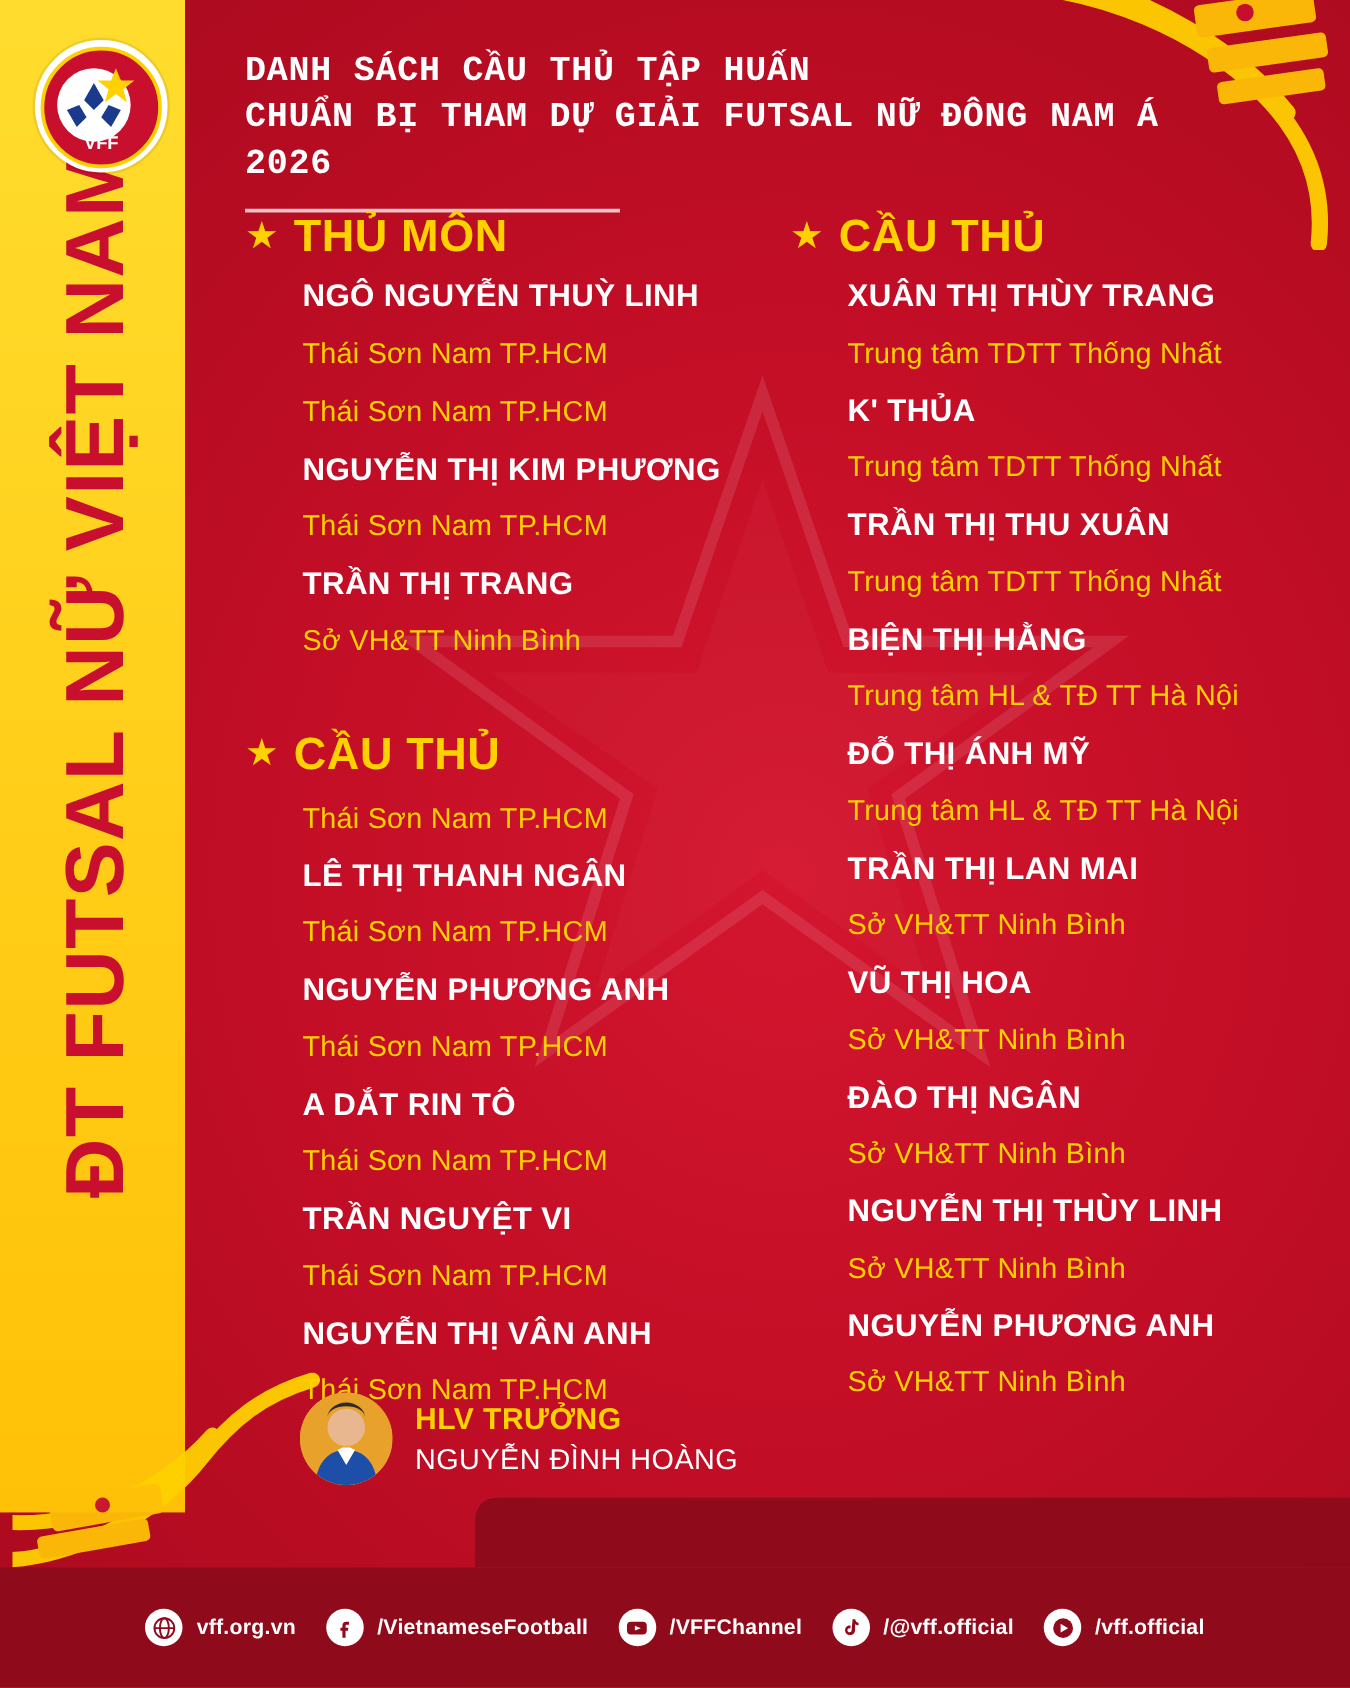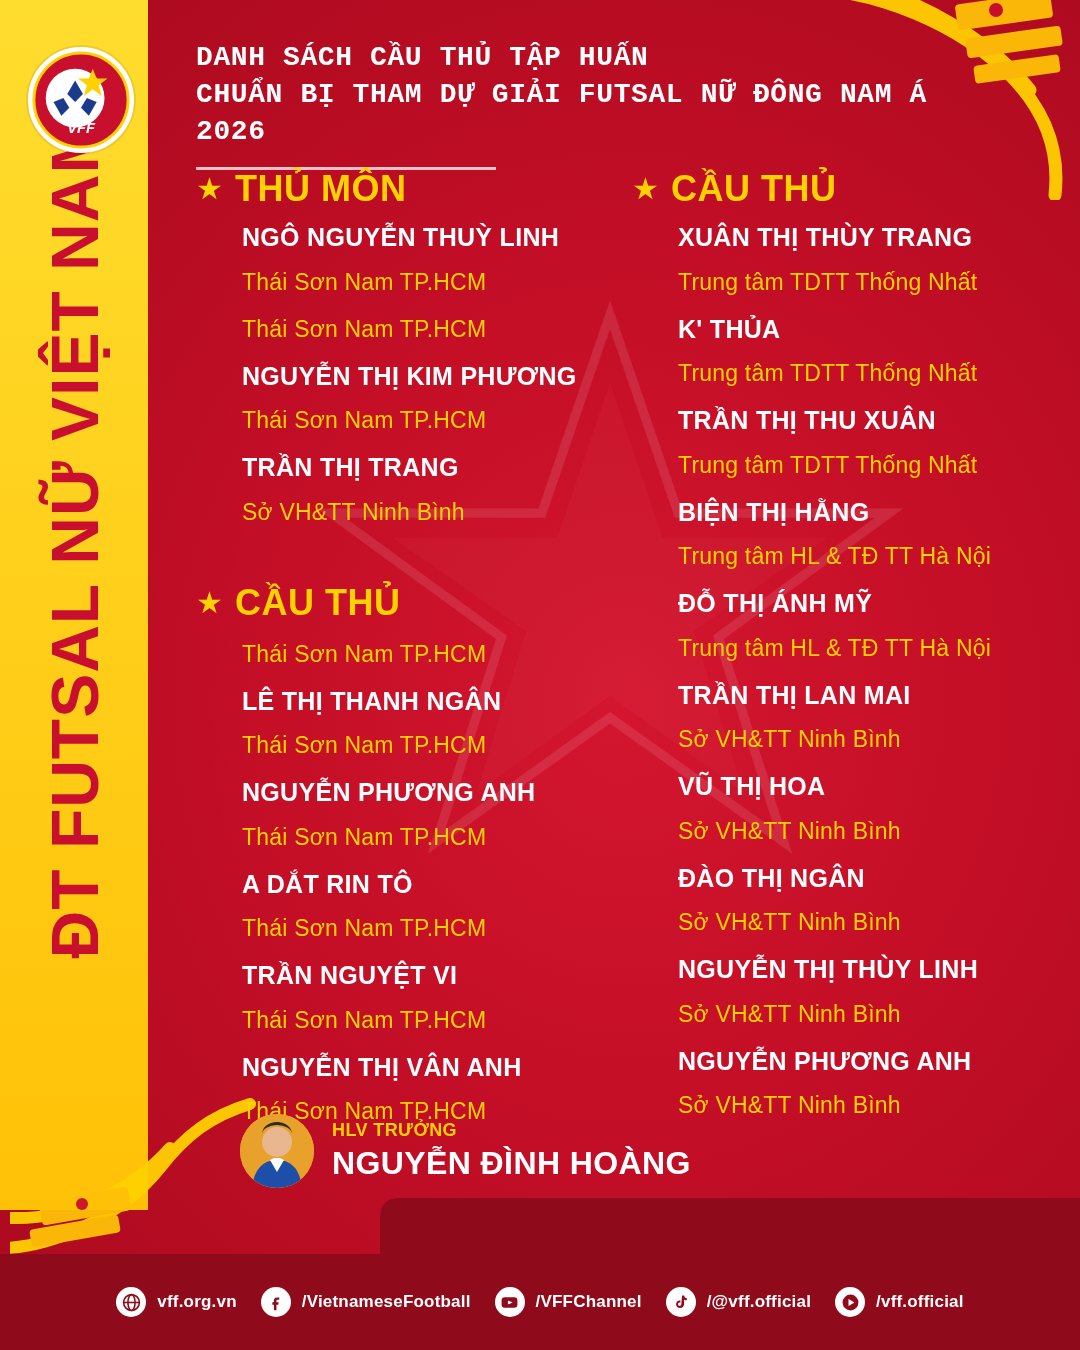--- a/index.html
+++ b/index.html
@@ -51,27 +51,27 @@
     font-size: 66px;
     font-weight: bold;
     letter-spacing: 1px;
     color: #c8102e;
     white-space: nowrap;
   }
 
   
   .logo {
     position: absolute;
-    left: 28px; top: 47px;
+    left: 28px; top: 32px;
     width: 106px; height: 106px;
     border-radius: 50%;
     background: #fff;
     border: 4px solid #fff;
     box-shadow: 0 0 0 2px rgba(0,0,0,.07);
-    display: flex; align-items: center; justify-content: center; font-style: italic;
+    display: flex; align-items: flex-start; justify-content: center;
   }
   .logo svg { width: 100px; height: 100px; }
 
   
   .header {
     position: absolute;
     left: 196px; top: 40px;
     width: 760px;
   }
   .header .line1, .header .line2 {
@@ -145,28 +145,28 @@
     width: 74px; height: 74px;
     border-radius: 50%;
     overflow: hidden;
     background: linear-gradient(180deg,#f0a32a 0%, #e08a1a 100%);
     position: relative;
     flex: 0 0 auto;
   }
   .coach .avatar svg { width: 74px; height: 74px; display: block; }
   .coach .role {
     color: #ffd100;
-    font-size: 18px;
+    font-size: 24px;
     font-weight: bold;
     letter-spacing: .4px;
   }
   .coach .cname {
     color: #ffffff;
-    font-size: 32px;
-    font-weight: bold;
+    font-size: 23px;
+    font-weight: normal;
     margin-top: 4px;
     letter-spacing: .4px;
   }
 
   
   .footer {
     position: absolute;
     left: 0; bottom: 0;
     width: 1080px; height: 96px;
     background: #8f0b1c;

